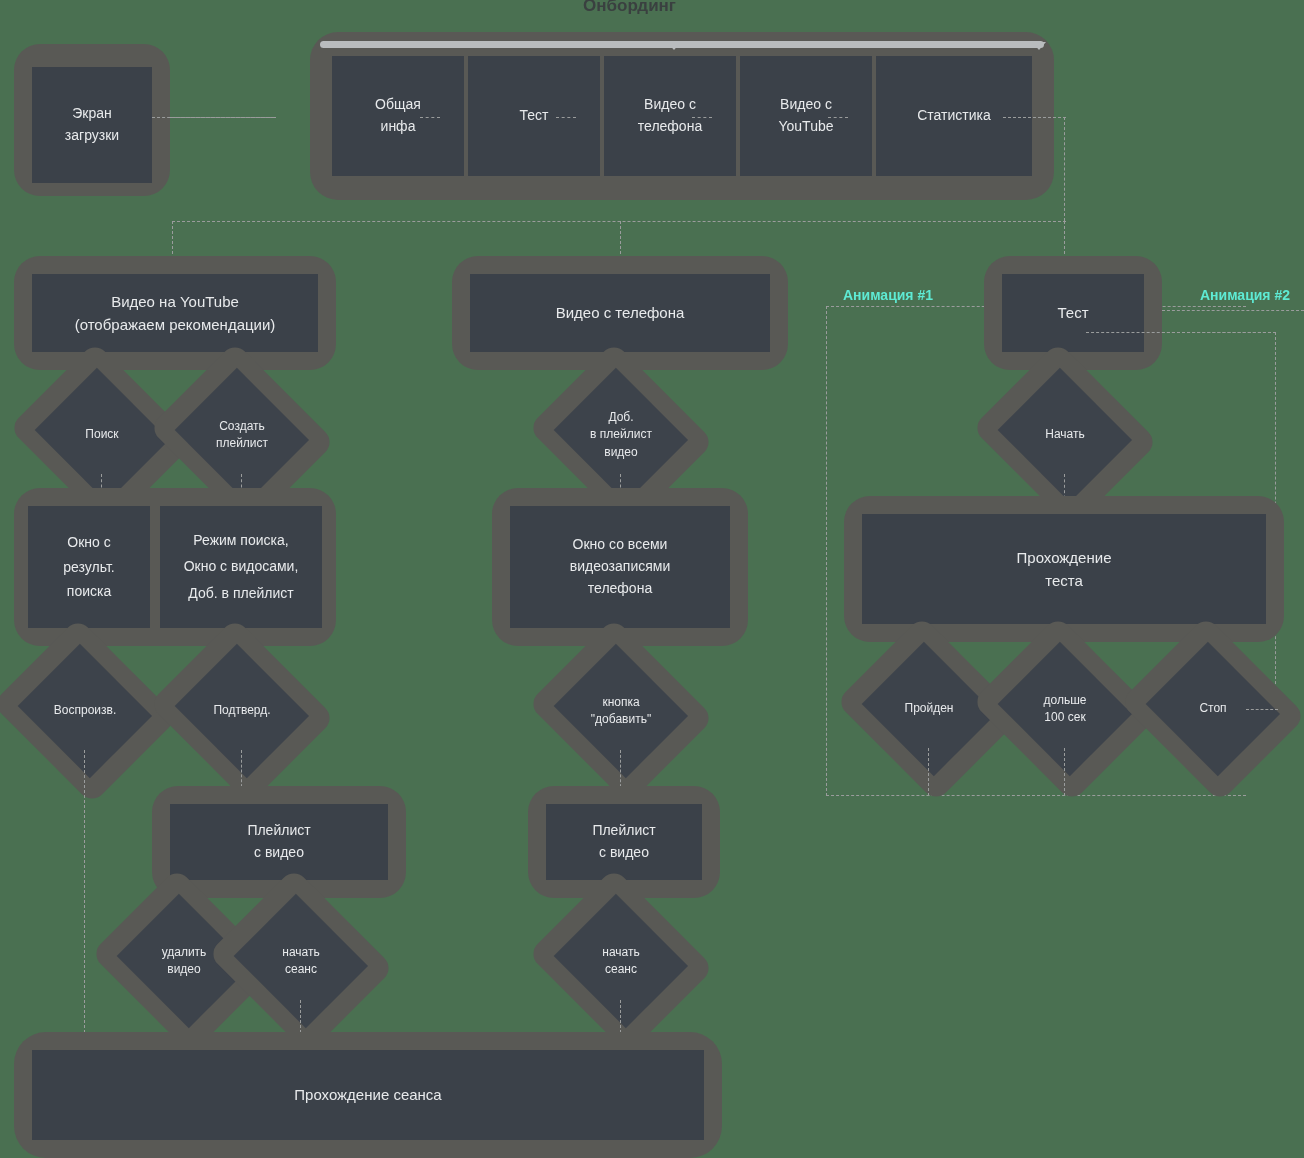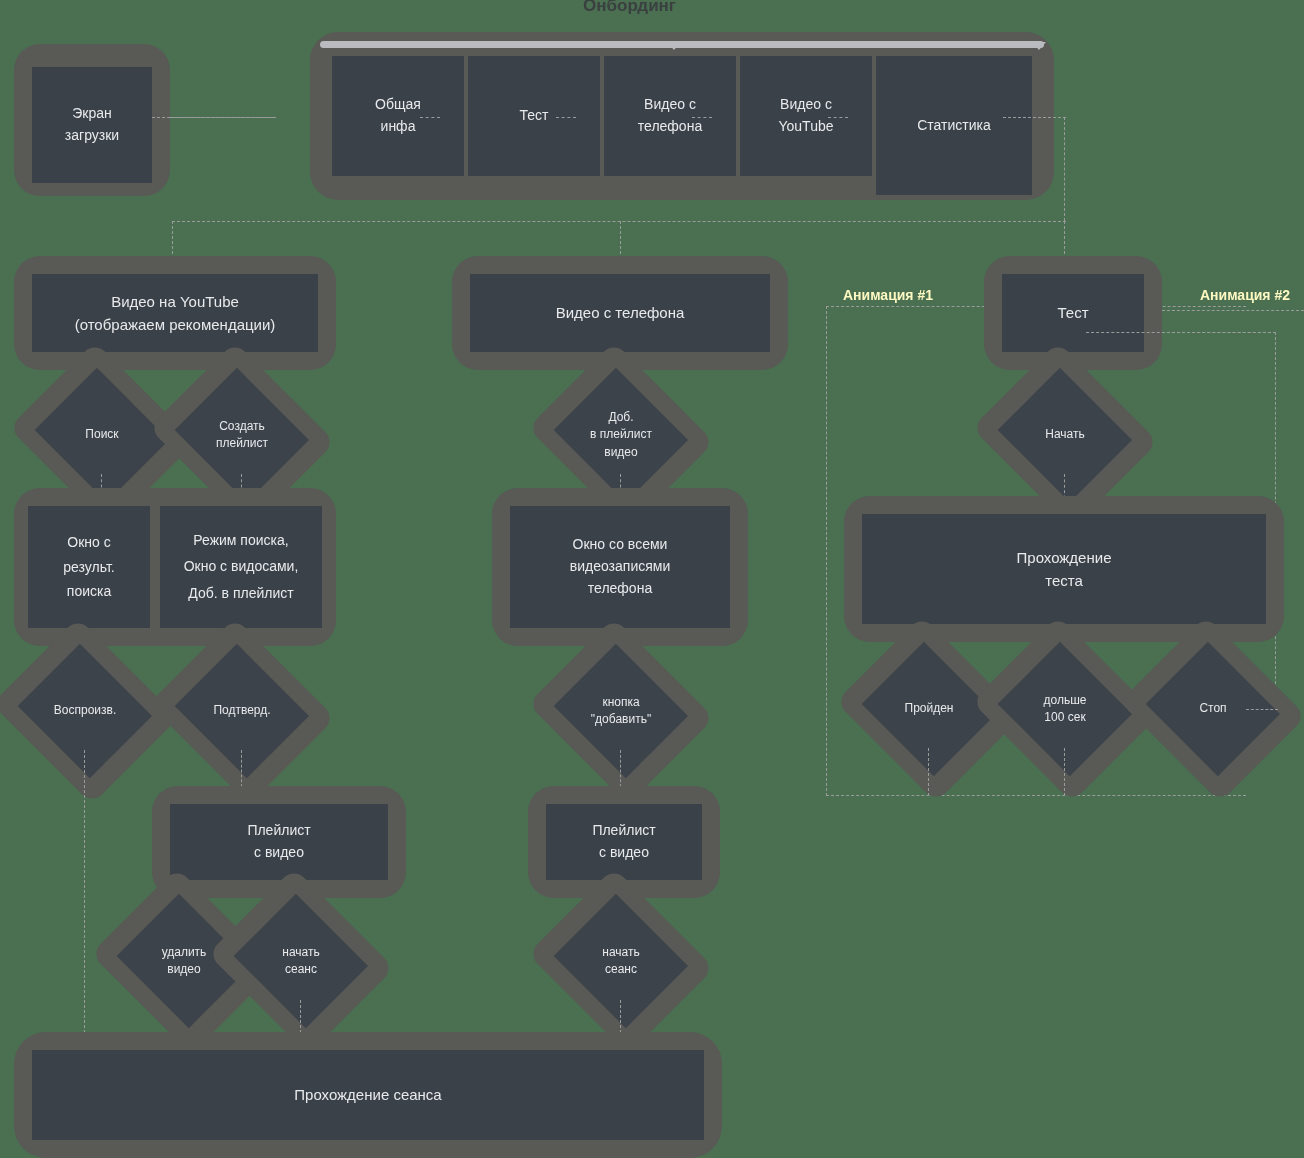--- a/index.html
+++ b/index.html
@@ -95,21 +95,21 @@
   }
 
   
   .hline{position:absolute;border-top:1.5px dashed #9a9c9c;height:0;}
   .vline{position:absolute;border-left:1.5px dashed #9a9c9c;width:0;}
 
   
   .aniframe{position:absolute;border:1.5px dashed #9a9c9c;box-sizing:border-box;}
   .anilabel{
     position:absolute;
-    color:#fef9c3;
+    color:#5eead4;
     font-size:14px;
     font-weight:bold;
     white-space:nowrap;
   }
 
   
   .ptitle{
     position:absolute;
     color:#3a4040;
     font-size:17px;
@@ -134,21 +134,21 @@
     <div class="tick" style="left:357px;"></div>
     <div class="tick" style="left:722px;"></div>
 
     <div class="gcell" style="left:22px;top:24px;width:132px;height:120px;white-space:pre-line;">Общая
 инфа</div>
     <div class="gcell" style="left:158px;top:24px;width:132px;height:120px;white-space:pre-line;">Тест</div>
     <div class="gcell" style="left:294px;top:24px;width:132px;height:120px;white-space:pre-line;">Видео с
 телефона</div>
     <div class="gcell" style="left:430px;top:24px;width:132px;height:120px;white-space:pre-line;">Видео с
 YouTube</div>
-    <div class="gcell" style="left:566px;top:24px;width:156px;height:139px;white-space:pre-line;">Статистика</div>
+    <div class="gcell" style="left:566px;top:24px;width:156px;height:120px;white-space:pre-line;">Статистика</div>
   </div>
 
   <div class="hline" style="left:170px;top:117px;width:104px;"></div>
   <div class="hline" style="left:152px;top:117px;width:124px;"></div>
   <div class="hline" style="left:420px;top:117px;width:20px;"></div>
   <div class="hline" style="left:556px;top:117px;width:20px;"></div>
   <div class="hline" style="left:692px;top:117px;width:20px;"></div>
   <div class="hline" style="left:828px;top:117px;width:20px;"></div>
 
   <div class="vline" style="left:1064px;top:117px;height:104px;"></div>

